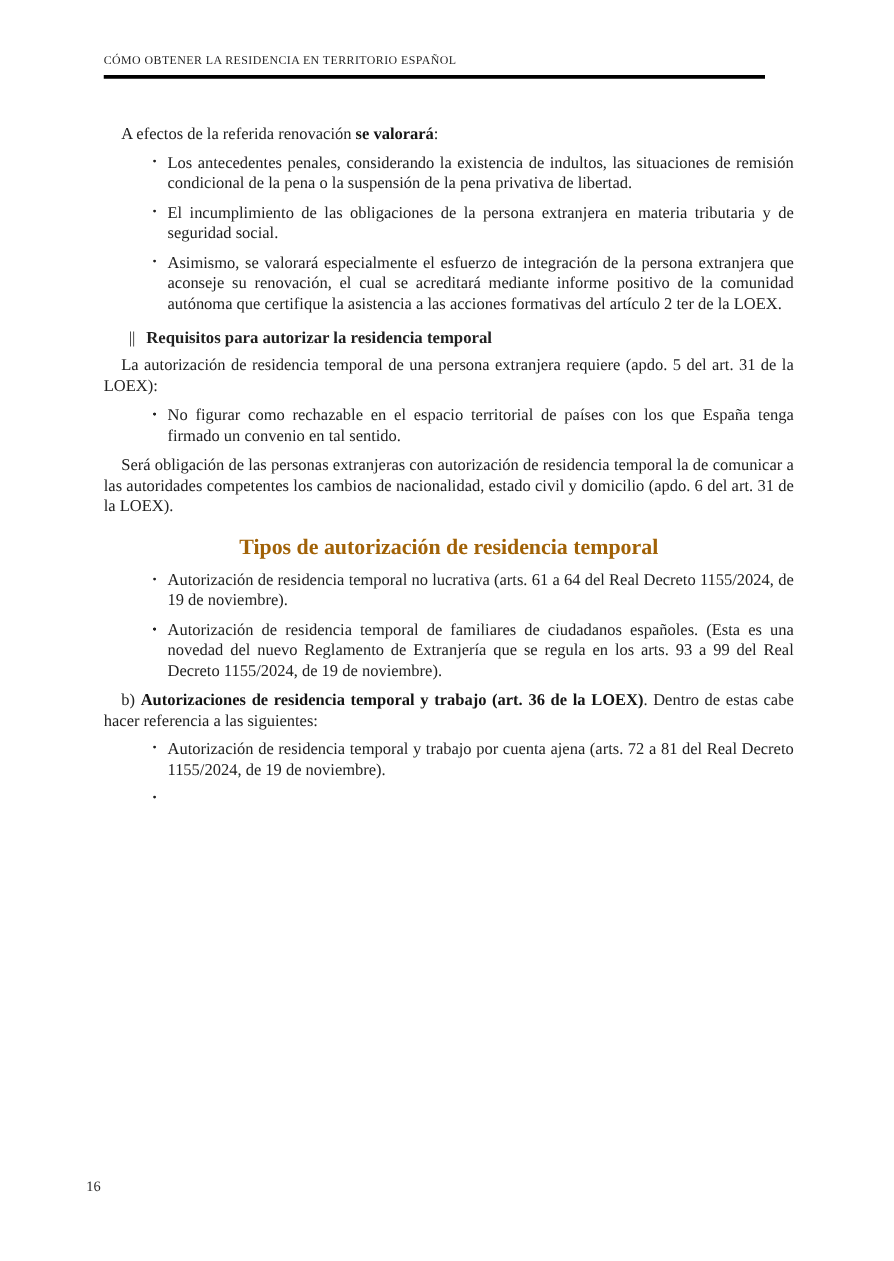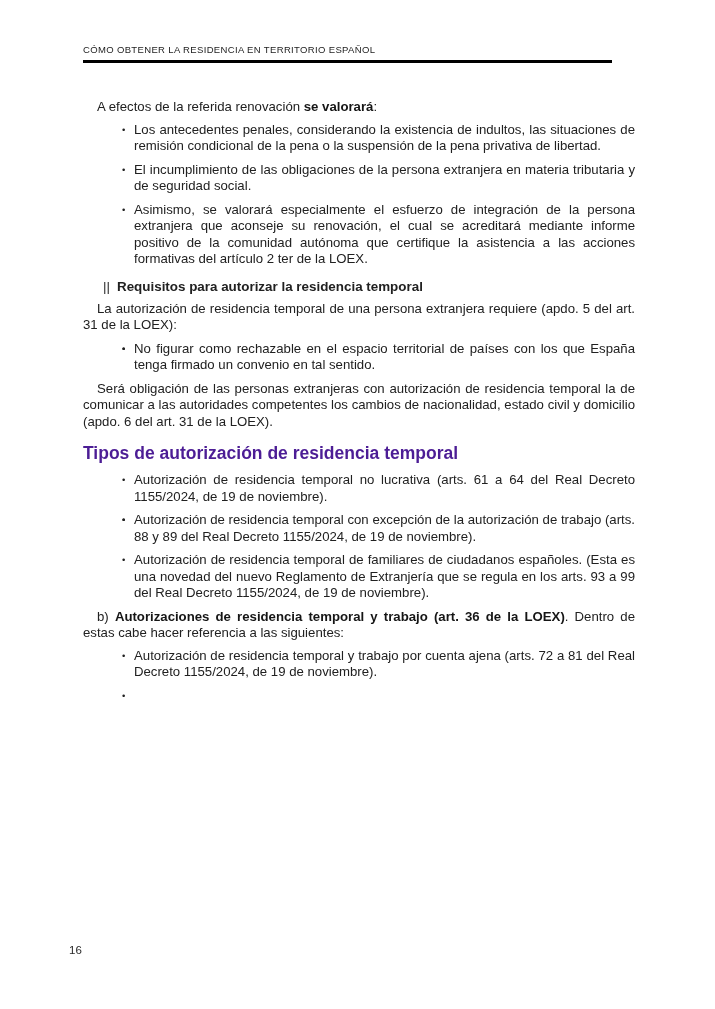--- a/index.html
+++ b/index.html
@@ -5,21 +5,21 @@
   html, body {
     margin: 0;
     padding: 0;
     background: #ffffff;
   }
   .page {
     position: relative;
     width: 715px;
     height: 1000px;
     background: #ffffff;
-    font-family: Liberation Sans, sans-serif;
+    font-family: Liberation Serif, serif;
     color: #212121;
     overflow: hidden;
   }
   .running-header {
     position: absolute;
     left: 83px;
     top: 44px;
     font-size: 9.5px;
     letter-spacing: 0.35px;
     color: #1c1c1c;
@@ -76,23 +76,24 @@
   .subheading .section-marker {
     position: absolute;
     left: 20px;
     top: 0;
     font-weight: 400;
     color: #2a2a2a;
   }
   .heading-center {
     font-size: 17.5px;
     font-weight: 700;
+    text-align: center;
     line-height: 22px;
     margin: 12px 0 8px 0;
-    color: #4c1d95;
+    color: #a16207;
   }
   strong { font-weight: 700; color: #151515; }
   .page-number {
     position: absolute;
     left: 69px;
     top: 944px;
     font-size: 11.5px;
     color: #2a2a2a;
   }
 </style>
@@ -149,21 +150,20 @@
     <div class="bullet-list">
       <div class="li">
         <span class="marker">•</span>
         <span class="li-text">Autorización de residencia temporal no lucrativa (arts. 61 a 64 del Real Decreto 1155/2024, de 19 de noviembre).</span>
       </div>
       <div class="li">
         <span class="marker">•</span>
       </div>
       <div class="li">
         <span class="marker">•</span>
-        <span class="li-text">Autorización de residencia temporal con excepción de la autorización de trabajo (arts. 88 y 89 del Real Decreto 1155/2024, de 19 de noviembre).</span>
       </div>
       <div class="li">
         <span class="marker">•</span>
         <span class="li-text">Autorización de residencia temporal de familiares de ciudadanos españoles. (Esta es una novedad del nuevo Reglamento de Extranjería que se regula en los arts. 93 a 99 del Real Decreto 1155/2024, de 19 de noviembre).</span>
       </div>
     </div>
 
     <p class="para indent"><span>b) </span><strong>Autorizaciones de residencia temporal y trabajo (art. 36 de la LOEX)</strong><span>. Dentro de estas cabe hacer referencia a las siguientes:</span></p>
 
     <div class="bullet-list">

